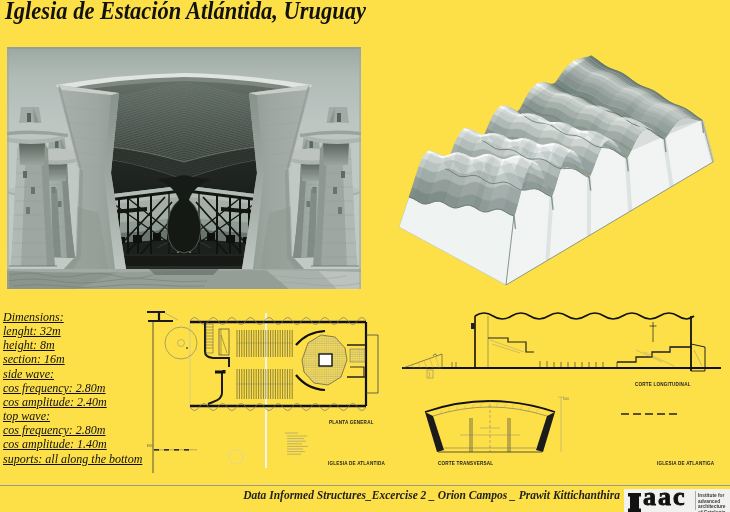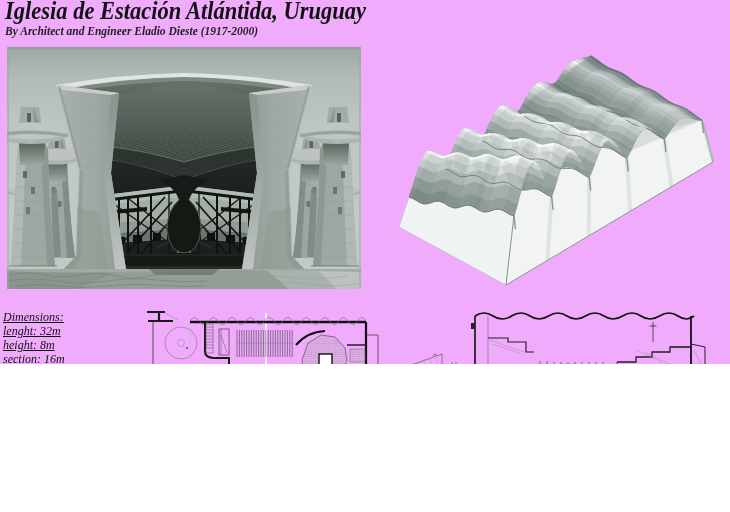--- a/index.html
+++ b/index.html
@@ -1,25 +1,24 @@
 <!DOCTYPE html>
 <html><head>
 <meta charset="utf-8">
 <style>
 html,body{margin:0;padding:0;background:#fff;}
-#page{position:relative;width:730px;height:364px;background:#f0abfc;overflow:hidden;font-family:"Liberation Serif",serif;}
+#page{position:relative;width:730px;height:512px;background:#fde047;overflow:hidden;font-family:"Liberation Serif",serif;}
 .abs{position:absolute;}
 </style>
 </head>
 <body>
 <div id="page">
 
 <div class="abs" style="left:5px;top:-3px;font:italic bold 25px 'Liberation Serif',serif;color:#111;transform:scaleX(0.9);transform-origin:0 0;white-space:nowrap;">Iglesia de Estación Atlántida, Uruguay</div>
 
-<div class="abs" style="left:5px;top:25px;font:italic bold 11.5px 'Liberation Serif',serif;color:#222;">By Architect and Engineer Eladio Dieste (1917-2000)</div>
 
 <svg class="abs" style="left:7px;top:47px" width="354" height="242" viewBox="0 0 354 242">
 <defs>
 <linearGradient id="sky" x1="0" y1="0" x2="0" y2="1">
 <stop offset="0" stop-color="#a2afaa"></stop>
           <stop offset="0.12" stop-color="#b9c3bf"></stop>
           <stop offset="0.35" stop-color="#c9d1ce"></stop>
           <stop offset="1" stop-color="#ccd3d0"></stop>
 </linearGradient>
 <linearGradient id="vaultg" x1="0" y1="0" x2="0" y2="1">
@@ -569,20 +568,21 @@
 
 <text x="38" y="165" font-family="Liberation Sans" font-size="4.6" font-weight="bold" letter-spacing="0.2" fill="#222">CORTE TRANSVERSAL</text>
 
 <path d="M221 114 h8 m4 0 h8 m4 0 h8 m4 0 h8 m4 0 h8" stroke="#222" stroke-width="1.4" fill="none"></path>
 
 <text x="257" y="165" font-family="Liberation Sans" font-size="4.6" font-weight="bold" letter-spacing="0.2" fill="#222">IGLESIA DE ATLANTIGA</text>
 </svg>
 
 <div class="abs" style="left:0;top:485px;width:730px;height:1px;background:#999;"></div>
 
+<div class="abs" style="left:0;top:489px;width:620px;text-align:right;font:italic bold 11.5px 'Liberation Serif',serif;color:#222;">Data Informed Structures_Excercise 2 _ Orion Campos _ Prawit Kittichanthira</div>
 
 <svg class="abs" style="left:620px;top:486px" width="110" height="26" viewBox="0 0 110 26">
 <rect x="4" y="3" width="106" height="23" fill="#f1f1ef"></rect>
 <g fill="#121212">
 <path d="M8 7 L21 7 L21 10.5 L18.5 10.5 L18.5 22.5 L21 22.5 L21 26 L8 26 L8 22.5 L10.5 22.5 L10.5 10.5 L8 10.5 Z"></path>
 <path d="M10 7 H19 V26 H10 Z"></path>
 </g>
 <text x="23" y="18.5" font-family="Liberation Serif" font-size="26" font-weight="bold" letter-spacing="2" fill="#121212" stroke="#121212" stroke-width="0.9">aac</text>
 <line x1="75.5" y1="5" x2="75.5" y2="24" stroke="#aaa" stroke-width="1"></line>
 <g font-family="Liberation Sans" font-size="4.8" font-weight="bold" fill="#3a3a3a">

